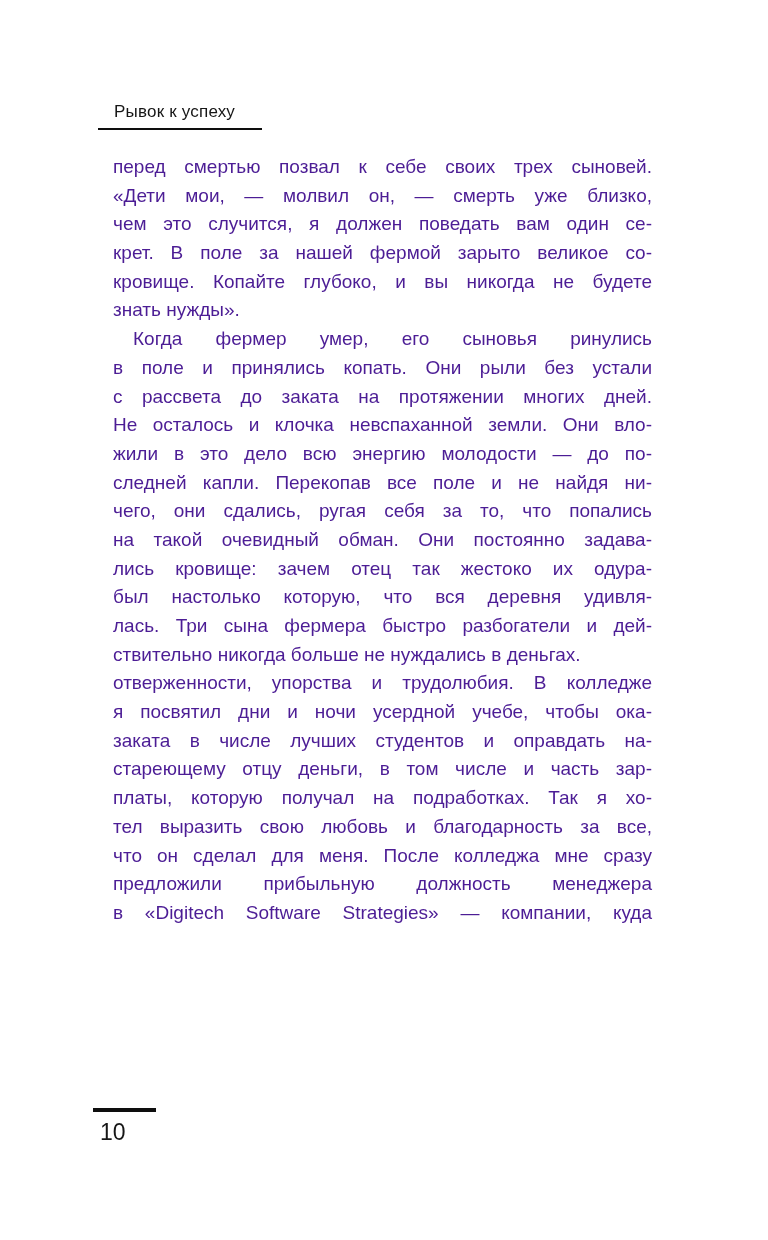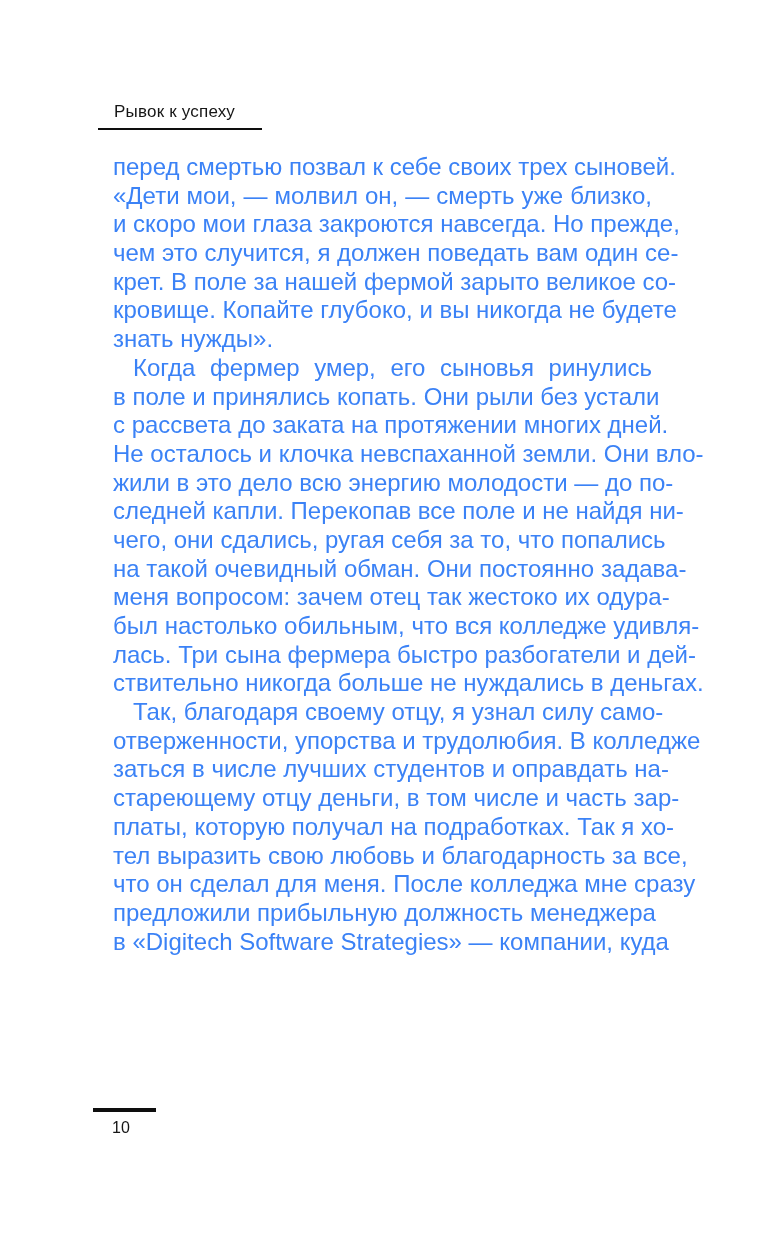--- a/index.html
+++ b/index.html
@@ -31,23 +31,23 @@
     top: 128px;
     width: 164px;
     height: 2px;
     background: #0e0e0e;
   }
   .body-text {
     position: absolute;
     left: 113px;
     top: 153px;
     width: 539px;
-    font-size: 24px;
+    font-size: 19px;
     line-height: 28.7px;
-    color: #3b82f6;
+    color: #4c1d95;
   }
   .line {
     height: 28.7px;
     text-align: justify;
     text-align-last: justify;
     white-space: nowrap;
   }
   .line.indent {
     text-indent: 20px;
   }
@@ -58,58 +58,57 @@
   .foot-rule {
     position: absolute;
     left: 93px;
     top: 1108px;
     width: 63px;
     height: 4px;
     background: #0e0e0e;
   }
   .page-number {
     position: absolute;
-    left: 112px;
+    left: 100px;
     top: 1119px;
-    font-size: 16px;
+    font-size: 23px;
     color: #161616;
   }
 </style>
 </head>
 <body>
 
 <div class="page">
 
   <div class="running-head">Рывок к успеху</div>
 
   <div class="head-rule"></div>
 
   <div class="body-text" id="body-text">
       <div class="line">перед смертью позвал к себе своих трех сыновей.</div>
       <div class="line">«Дети мои, — молвил он, — смерть уже близко,</div>
-      <div class="line">и скоро мои глаза закроются навсегда. Но прежде,</div>
       <div class="line">чем это случится, я должен поведать вам один се-</div>
       <div class="line">крет. В поле за нашей фермой зарыто великое со-</div>
       <div class="line">кровище. Копайте глубоко, и вы никогда не будете</div>
       <div class="line par-last">знать нужды».</div>
       <div class="line indent">Когда фермер умер, его сыновья ринулись</div>
       <div class="line">в поле и принялись копать. Они рыли без устали</div>
       <div class="line">с рассвета до заката на протяжении многих дней.</div>
       <div class="line">Не осталось и клочка невспаханной земли. Они вло-</div>
       <div class="line">жили в это дело всю энергию молодости — до по-</div>
       <div class="line">следней капли. Перекопав все поле и не найдя ни-</div>
       <div class="line">чего, они сдались, ругая себя за то, что попались</div>
       <div class="line">на такой очевидный обман. Они постоянно задава-</div>
-      <div class="line">меня вопросом: зачем отец так жестоко их одура-</div>
-      <div class="line">был настолько обильным, что вся колледже удивля-</div>
+      <div class="line">лись кровище: зачем отец так жестоко их одура-</div>
+      <div class="line">был настолько которую, что вся деревня удивля-</div>
       <div class="line">лась. Три сына фермера быстро разбогатели и дей-</div>
       <div class="line par-last">ствительно никогда больше не нуждались в деньгах.</div>
-      <div class="line indent">Так, благодаря своему отцу, я узнал силу само-</div>
       <div class="line">отверженности, упорства и трудолюбия. В колледже</div>
-      <div class="line">заться в числе лучших студентов и оправдать на-</div>
+      <div class="line">я посвятил дни и ночи усердной учебе, чтобы ока-</div>
+      <div class="line">заката в числе лучших студентов и оправдать на-</div>
       <div class="line">стареющему отцу деньги, в том числе и часть зар-</div>
       <div class="line">платы, которую получал на подработках. Так я хо-</div>
       <div class="line">тел выразить свою любовь и благодарность за все,</div>
       <div class="line">что он сделал для меня. После колледжа мне сразу</div>
       <div class="line">предложили прибыльную должность менеджера</div>
       <div class="line">в «Digitech Software Strategies» — компании, куда</div>
     </div>
 
   <div class="foot-rule"></div>
 

